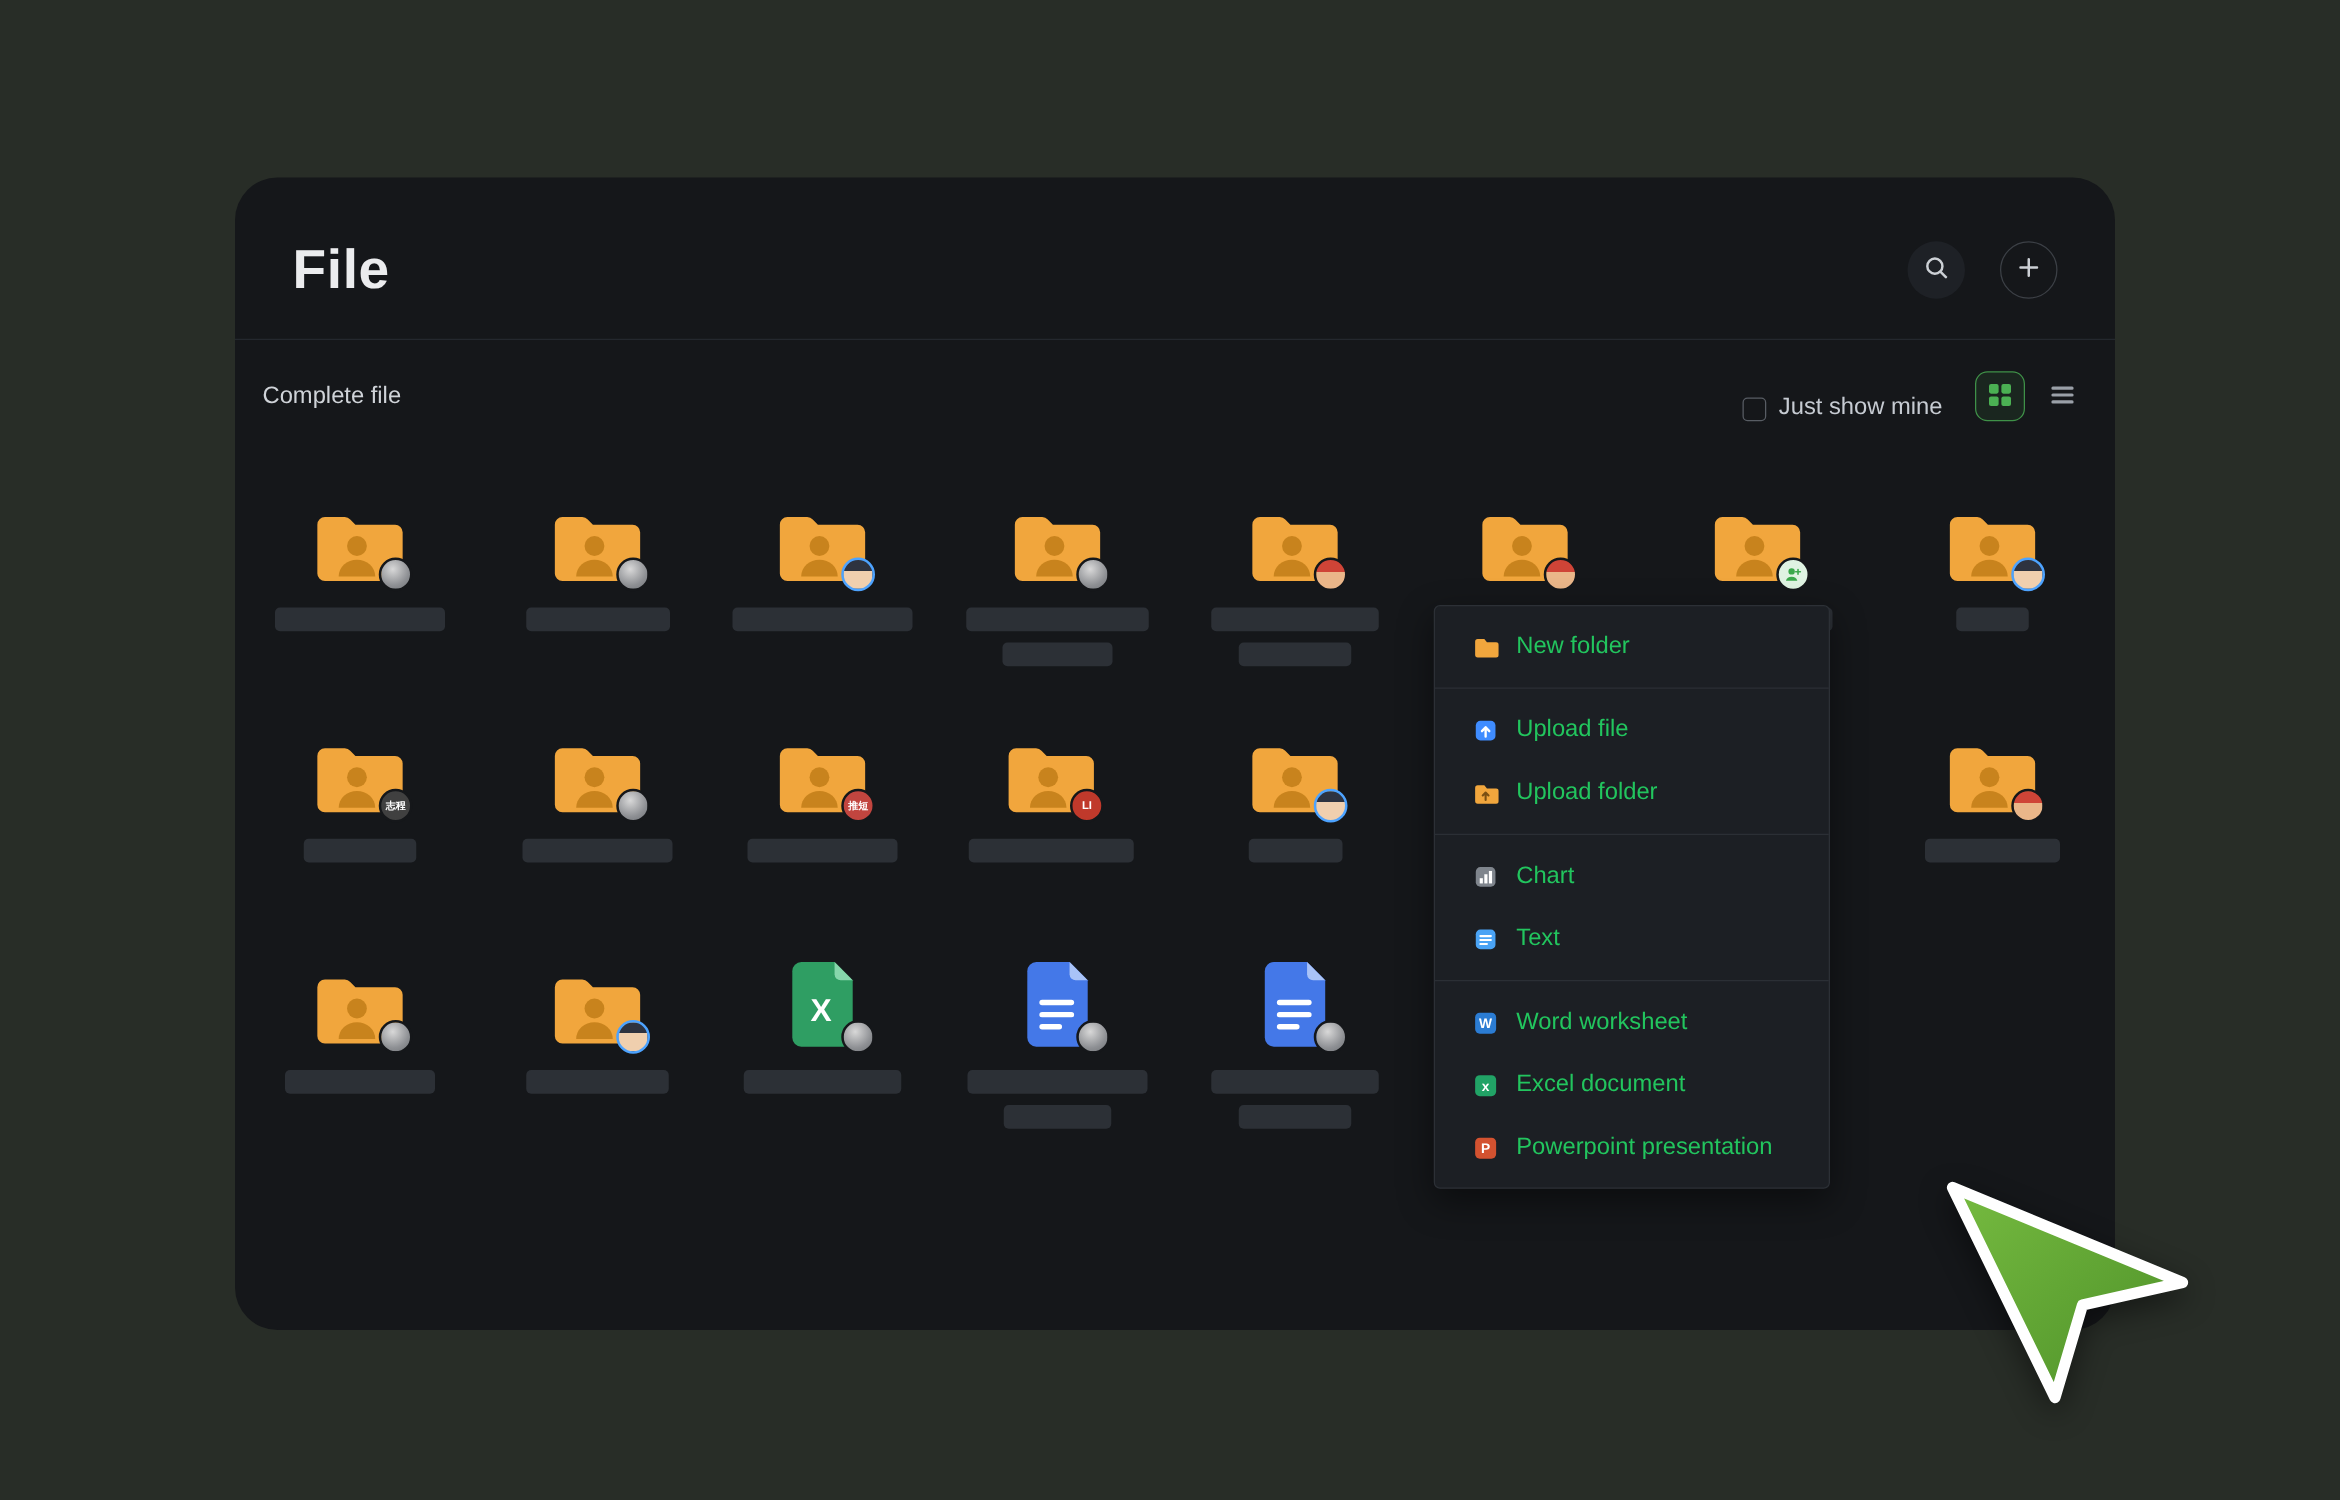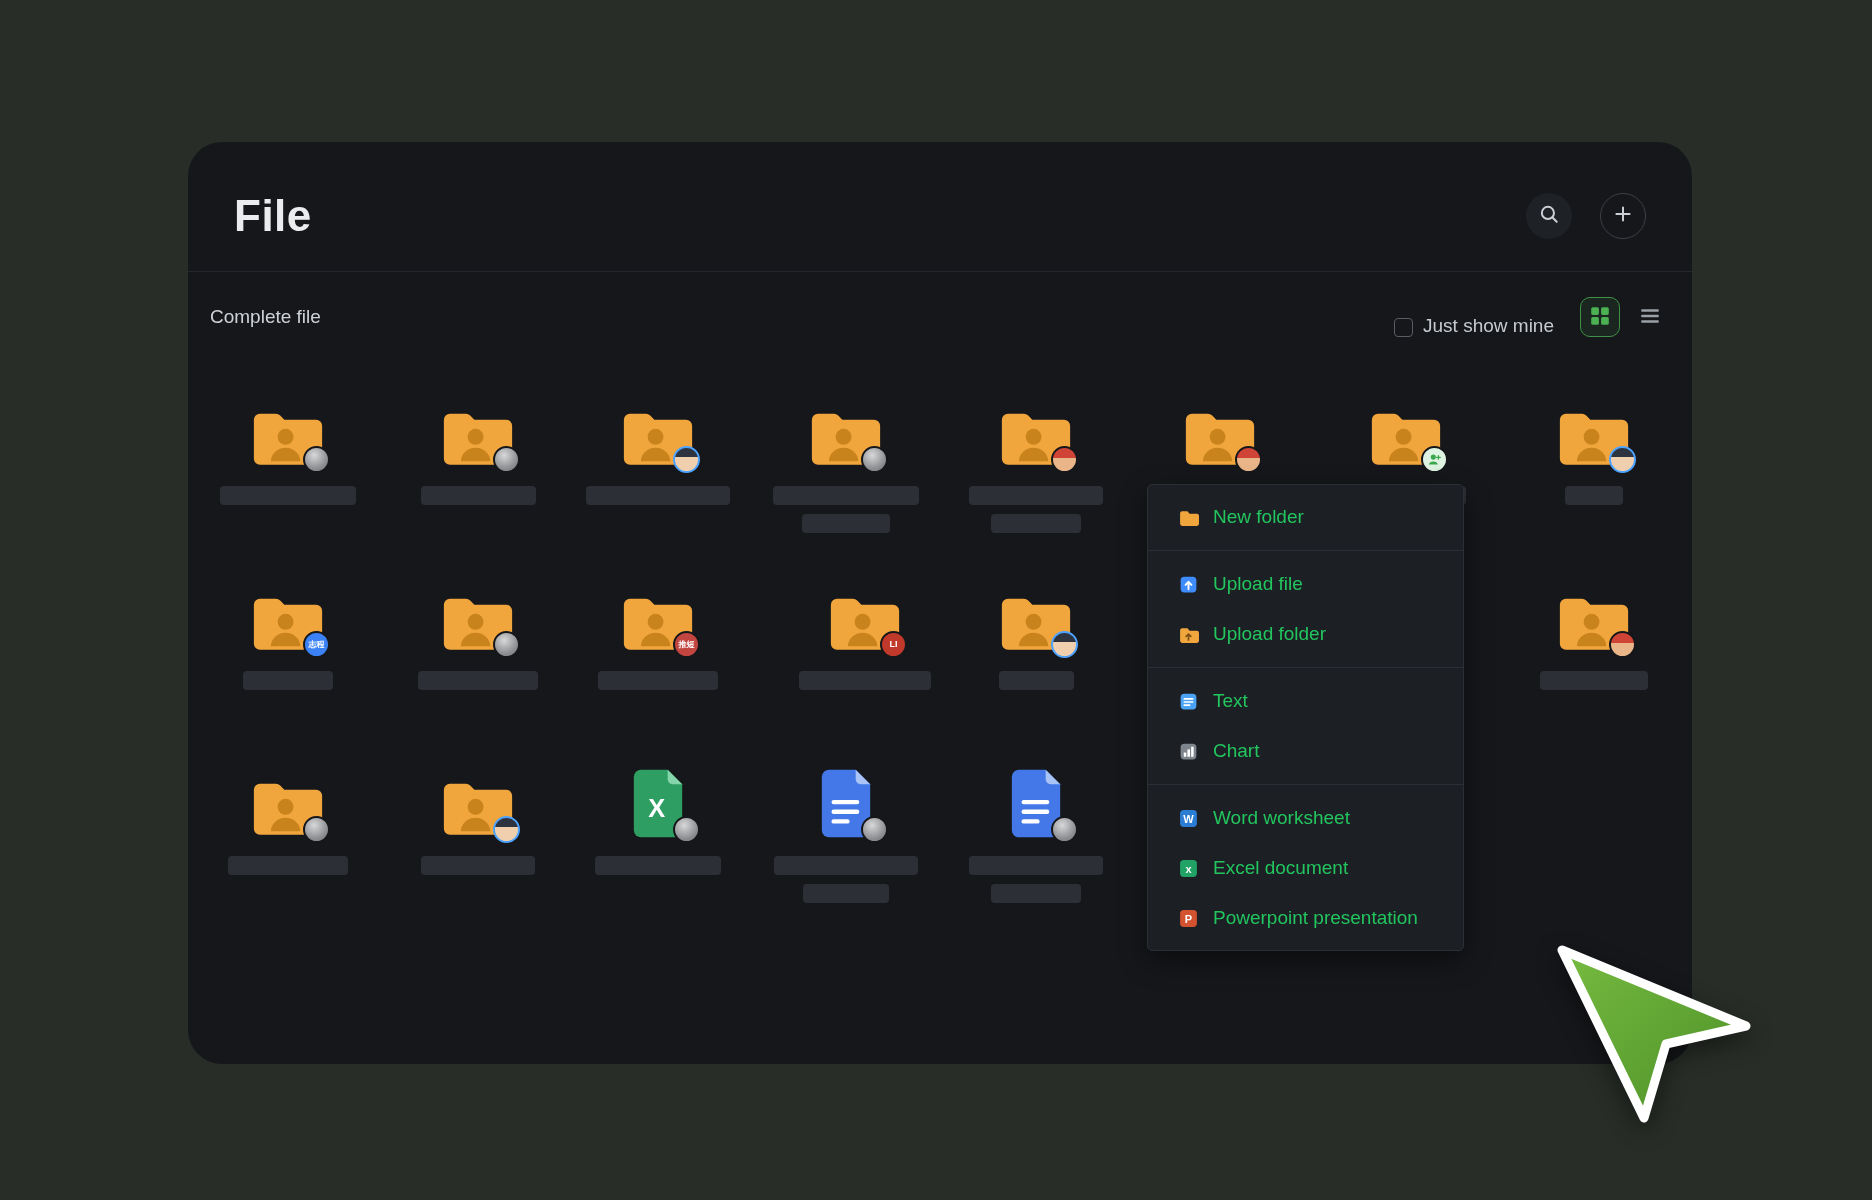--- a/index.html
+++ b/index.html
@@ -249,21 +249,21 @@
           </div>
           <div class="bar" style="width: 58px;"></div>
         </div>
         <div class="cell" style="left: 25px; top: 435px;">
           <div class="icon-wrap">
             <svg viewBox="0 0 64 52" width="78" height="64">
     <path d="M4 11 a5 5 0 0 1 5 -5 h13 a5 5 0 0 1 3.6 1.6 L29 11 h26 a5 5 0 0 1 5 5 v27 a5 5 0 0 1 -5 5 H9 a5 5 0 0 1 -5 -5 z" fill="#f1a63d"></path>
     <circle cx="30" cy="25" r="6.5" fill="#c8831d"></circle>
     <path d="M18 45 a12 11 0 0 1 24 0 z" fill="#c8831d"></path>
   </svg>
-            <span class="badge badge-text" style="background: #3b82f6;">志程</span>
+            <span class="badge badge-text" style="background: #404040;">志程</span>
           </div>
           <div class="bar" style="width: 90px;"></div>
         </div>
         <div class="cell" style="left: 215px; top: 435px;">
           <div class="icon-wrap">
             <svg viewBox="0 0 64 52" width="78" height="64">
     <path d="M4 11 a5 5 0 0 1 5 -5 h13 a5 5 0 0 1 3.6 1.6 L29 11 h26 a5 5 0 0 1 5 5 v27 a5 5 0 0 1 -5 5 H9 a5 5 0 0 1 -5 -5 z" fill="#f1a63d"></path>
     <circle cx="30" cy="25" r="6.5" fill="#c8831d"></circle>
     <path d="M18 45 a12 11 0 0 1 24 0 z" fill="#c8831d"></path>
   </svg>
@@ -275,21 +275,21 @@
           <div class="icon-wrap">
             <svg viewBox="0 0 64 52" width="78" height="64">
     <path d="M4 11 a5 5 0 0 1 5 -5 h13 a5 5 0 0 1 3.6 1.6 L29 11 h26 a5 5 0 0 1 5 5 v27 a5 5 0 0 1 -5 5 H9 a5 5 0 0 1 -5 -5 z" fill="#f1a63d"></path>
     <circle cx="30" cy="25" r="6.5" fill="#c8831d"></circle>
     <path d="M18 45 a12 11 0 0 1 24 0 z" fill="#c8831d"></path>
   </svg>
             <span class="badge badge-text" style="background: rgb(194, 69, 63);">推短</span>
           </div>
           <div class="bar" style="width: 120px;"></div>
         </div>
-        <div class="cell" style="left: 602px; top: 435px;">
+        <div class="cell" style="left: 578px; top: 435px;">
           <div class="icon-wrap">
             <svg viewBox="0 0 64 52" width="78" height="64">
     <path d="M4 11 a5 5 0 0 1 5 -5 h13 a5 5 0 0 1 3.6 1.6 L29 11 h26 a5 5 0 0 1 5 5 v27 a5 5 0 0 1 -5 5 H9 a5 5 0 0 1 -5 -5 z" fill="#f1a63d"></path>
     <circle cx="30" cy="25" r="6.5" fill="#c8831d"></circle>
     <path d="M18 45 a12 11 0 0 1 24 0 z" fill="#c8831d"></path>
   </svg>
             <span class="badge badge-text" style="background: rgb(192, 57, 43); font-size: 9px;">LI</span>
           </div>
           <div class="bar" style="width: 132px;"></div>
         </div>
@@ -403,36 +403,36 @@
               <path d="M2 6 a2 2 0 0 1 2 -2 h5 l2 2.5 h7 a2 2 0 0 1 2 2 v7.5 a2 2 0 0 1 -2 2 H4 a2 2 0 0 1 -2 -2 z" fill="#f1a63d"></path>
               <path d="M10 15.2 V10 M7.8 11.8 L10 9.6 L12.2 11.8" stroke="#7a4f12" stroke-width="1.6" fill="none" stroke-linecap="round" stroke-linejoin="round"></path>
             </svg>
           </span>
           <span class="mi-label">Upload folder</span>
         </div>
         <div class="menu-divider"></div>
         <div class="menu-item">
           <span class="mi-icon">
             <svg viewBox="0 0 20 20">
-              <rect x="2.5" y="2.5" width="15" height="15" rx="3.5" fill="#4aa3f5"></rect>
-              <path d="M6 7.5 h8 M6 10.5 h8 M6 13.5 h5" stroke="#fff" stroke-width="1.6" stroke-linecap="round"></path>
-            </svg>
-          </span>
-          <span class="mi-label">Text</span>
-        </div>
-        <div class="menu-item">
-          <span class="mi-icon">
-            <svg viewBox="0 0 20 20">
               <rect x="2.5" y="2.5" width="15" height="15" rx="3.5" fill="#7f858d"></rect>
               <rect x="5.5" y="11" width="2.4" height="4" fill="#fff"></rect>
               <rect x="9" y="8" width="2.4" height="7" fill="#fff"></rect>
               <rect x="12.5" y="5.5" width="2.4" height="9.5" fill="#fff"></rect>
             </svg>
           </span>
           <span class="mi-label">Chart</span>
+        </div>
+        <div class="menu-item">
+          <span class="mi-icon">
+            <svg viewBox="0 0 20 20">
+              <rect x="2.5" y="2.5" width="15" height="15" rx="3.5" fill="#4aa3f5"></rect>
+              <path d="M6 7.5 h8 M6 10.5 h8 M6 13.5 h5" stroke="#fff" stroke-width="1.6" stroke-linecap="round"></path>
+            </svg>
+          </span>
+          <span class="mi-label">Text</span>
         </div>
         <div class="menu-divider"></div>
         <div class="menu-item">
           <span class="mi-icon">
             <svg viewBox="0 0 20 20">
               <rect x="2" y="2" width="16" height="16" rx="3.5" fill="#2b7cd3"></rect>
               <text x="10" y="14" font-size="10.5" font-weight="bold" fill="#fff" text-anchor="middle" font-family="Liberation Sans, sans-serif">W</text>
             </svg>
           </span>
           <span class="mi-label">Word worksheet</span>

